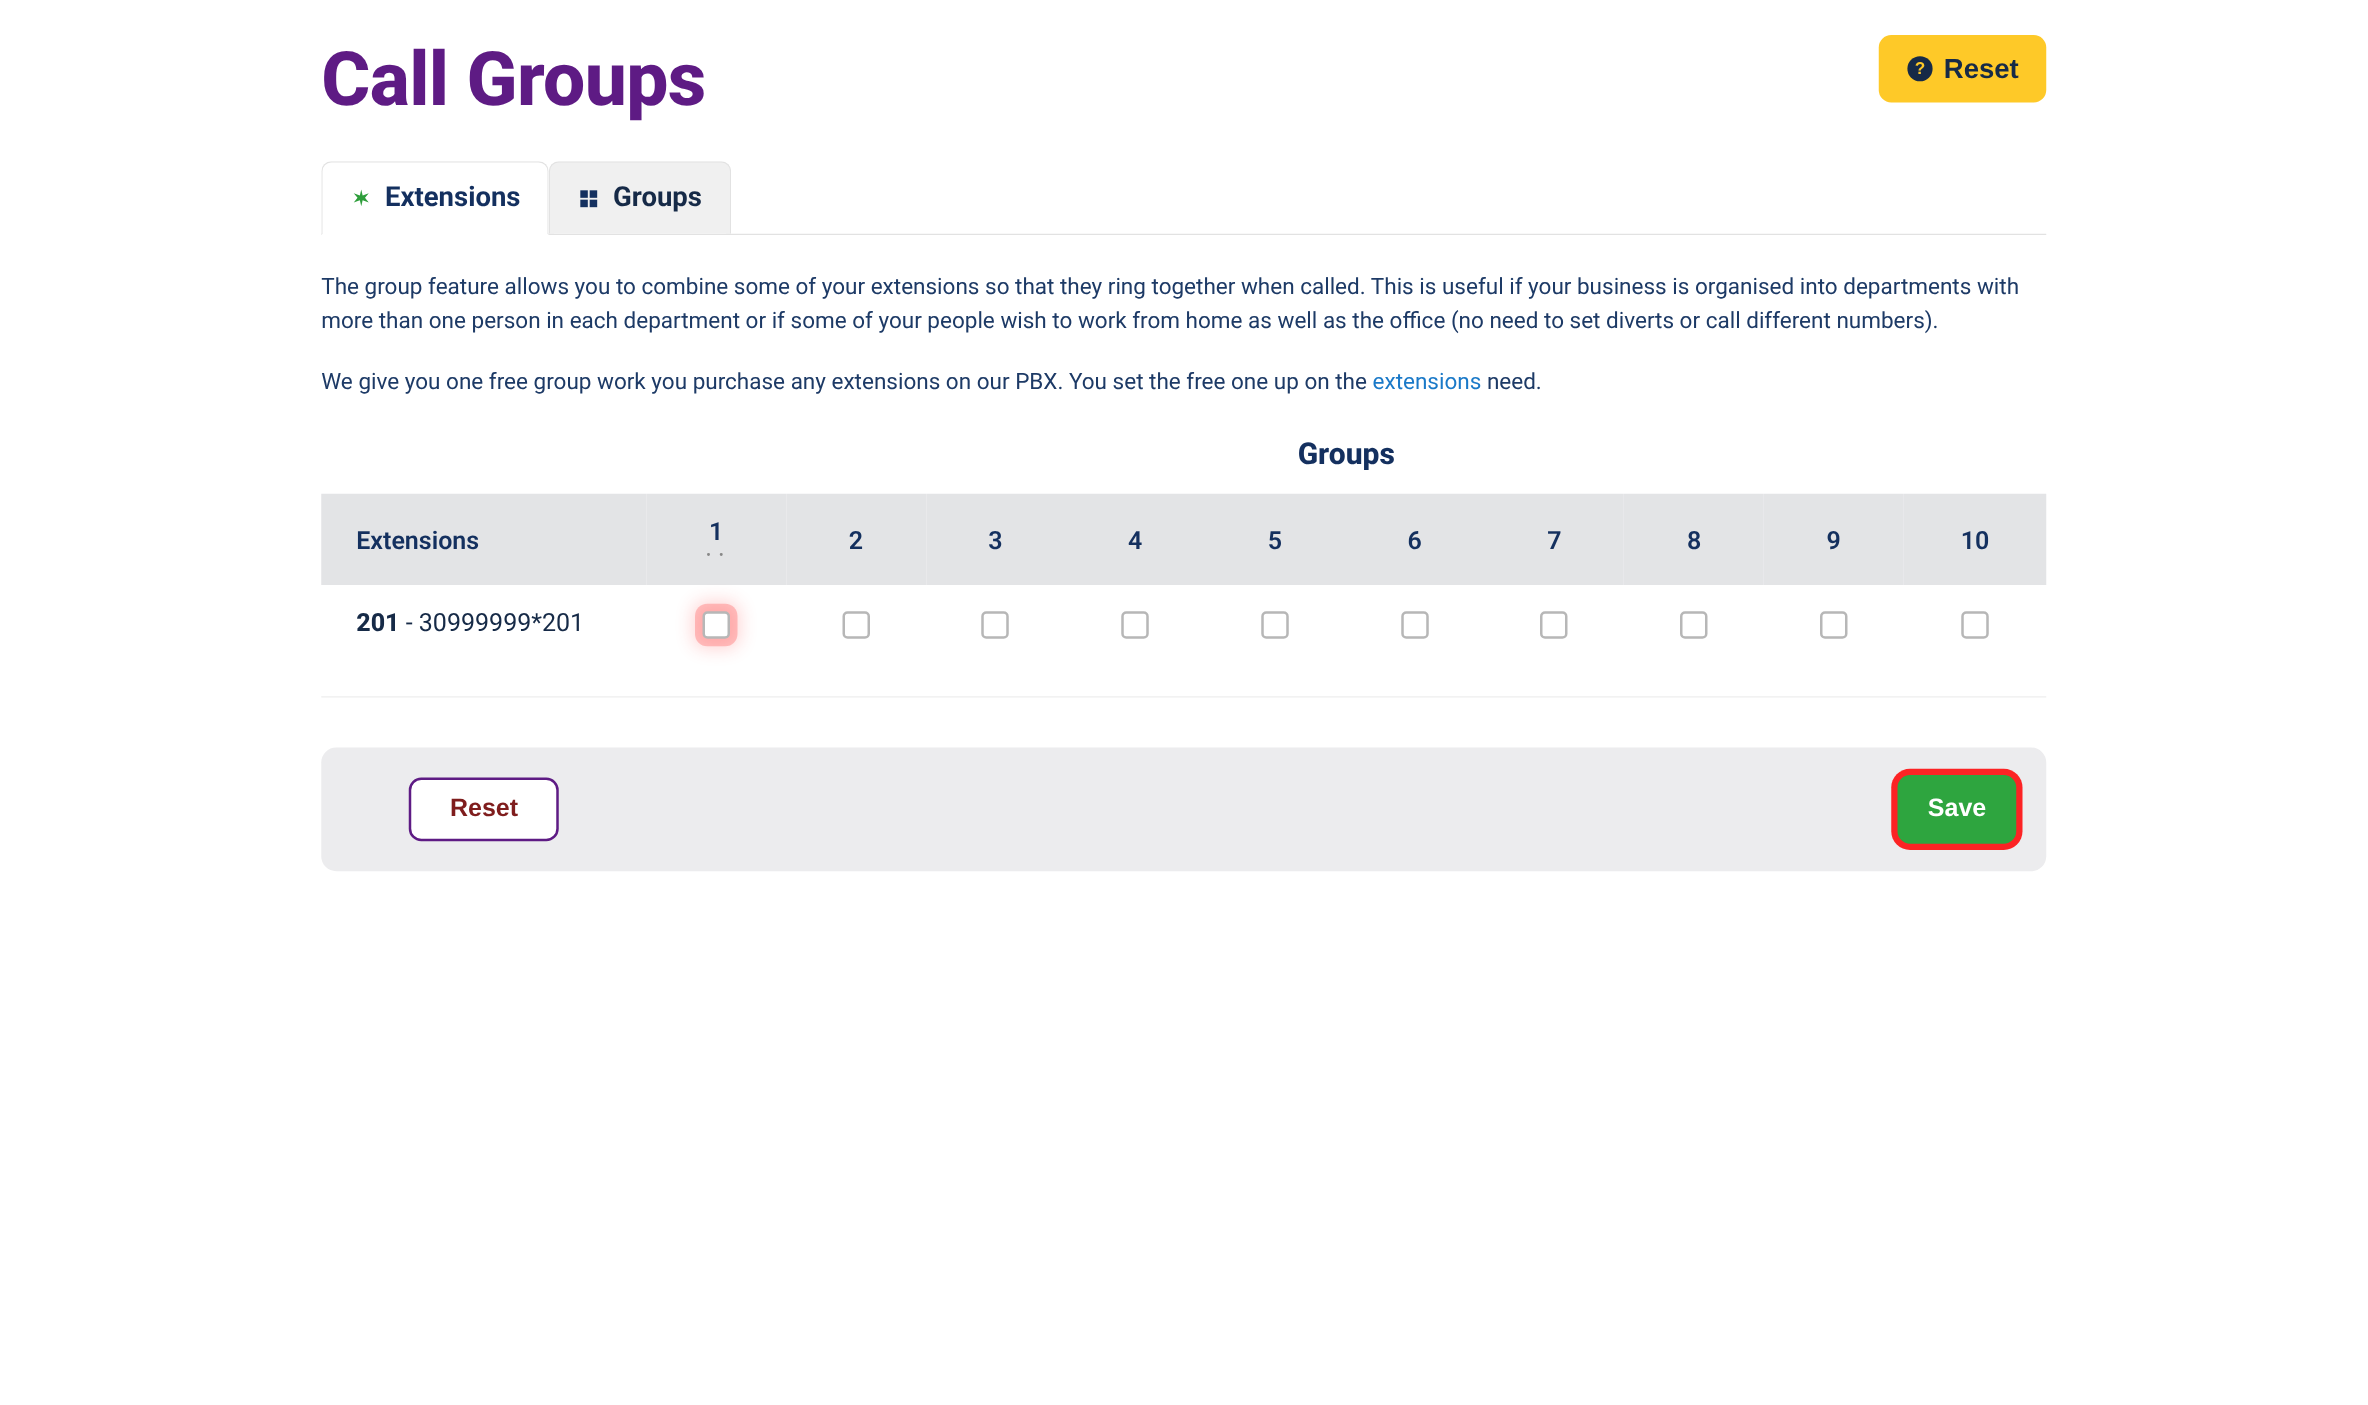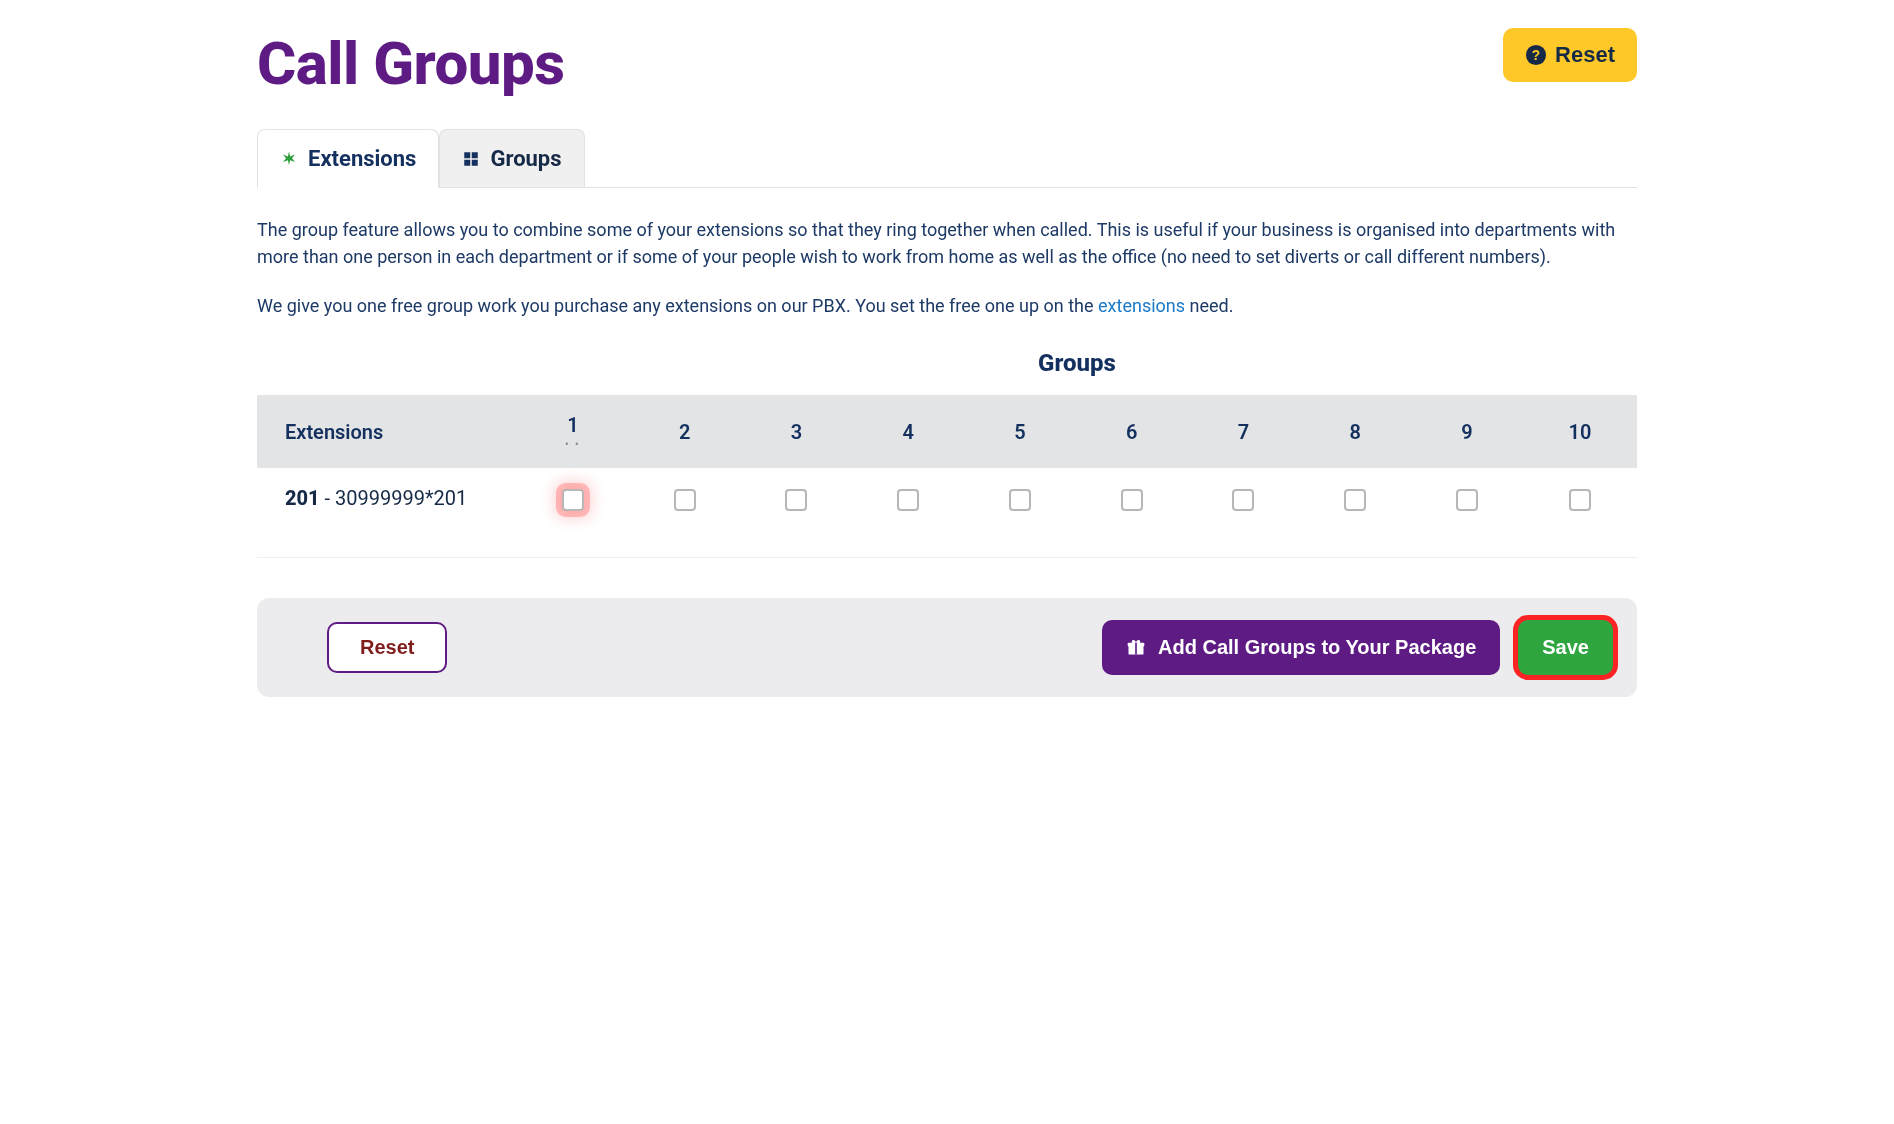--- a/index.html
+++ b/index.html
@@ -267,26 +267,17 @@
           </tr>
         </tbody>
     </table>
   </div>
 
   <div class="divider"></div>
 
   <div class="footer-bar">
     <button class="reset-btn">Reset</button>
     <div class="right-btns">
-      <button class="pkg-btn">
-        <svg class="gift-icon" viewBox="0 0 24 24" fill="#fff">
-            <rect x="3" y="10" width="18" height="11" rx="1"></rect>
-            <rect x="2" y="7" width="20" height="4" rx="1"></rect>
-            <rect x="11" y="7" width="2" height="14" fill="#5e1b84"></rect>
-            <path d="M12 7c0-3-4-5-5-2s3 2 5 2zm0 0c0-3 4-5 5-2s-3 2-5 2z"></path>
-          </svg>
-        <span>Add Call Groups to Your Package</span>
-      </button>
       <button class="save-btn">Save</button>
     </div>
   </div>
 
 </div>
 
 </body></html>

